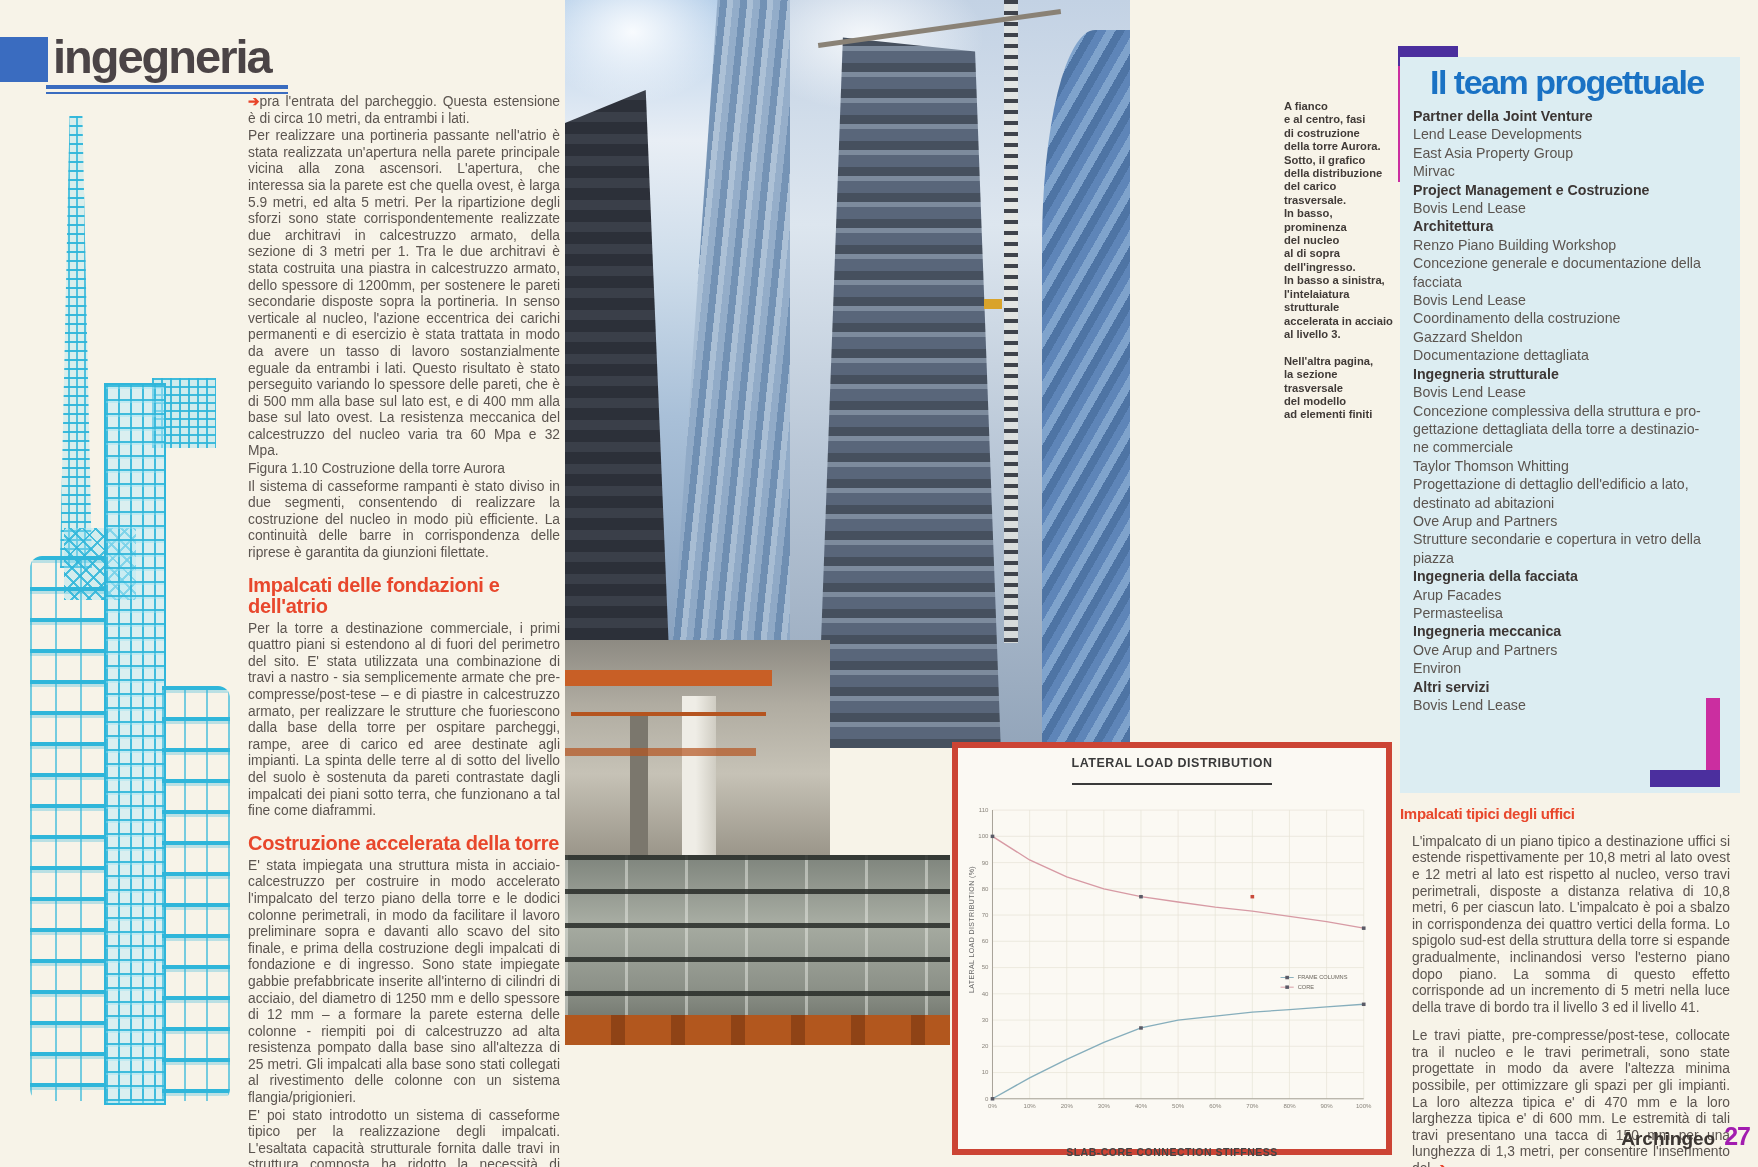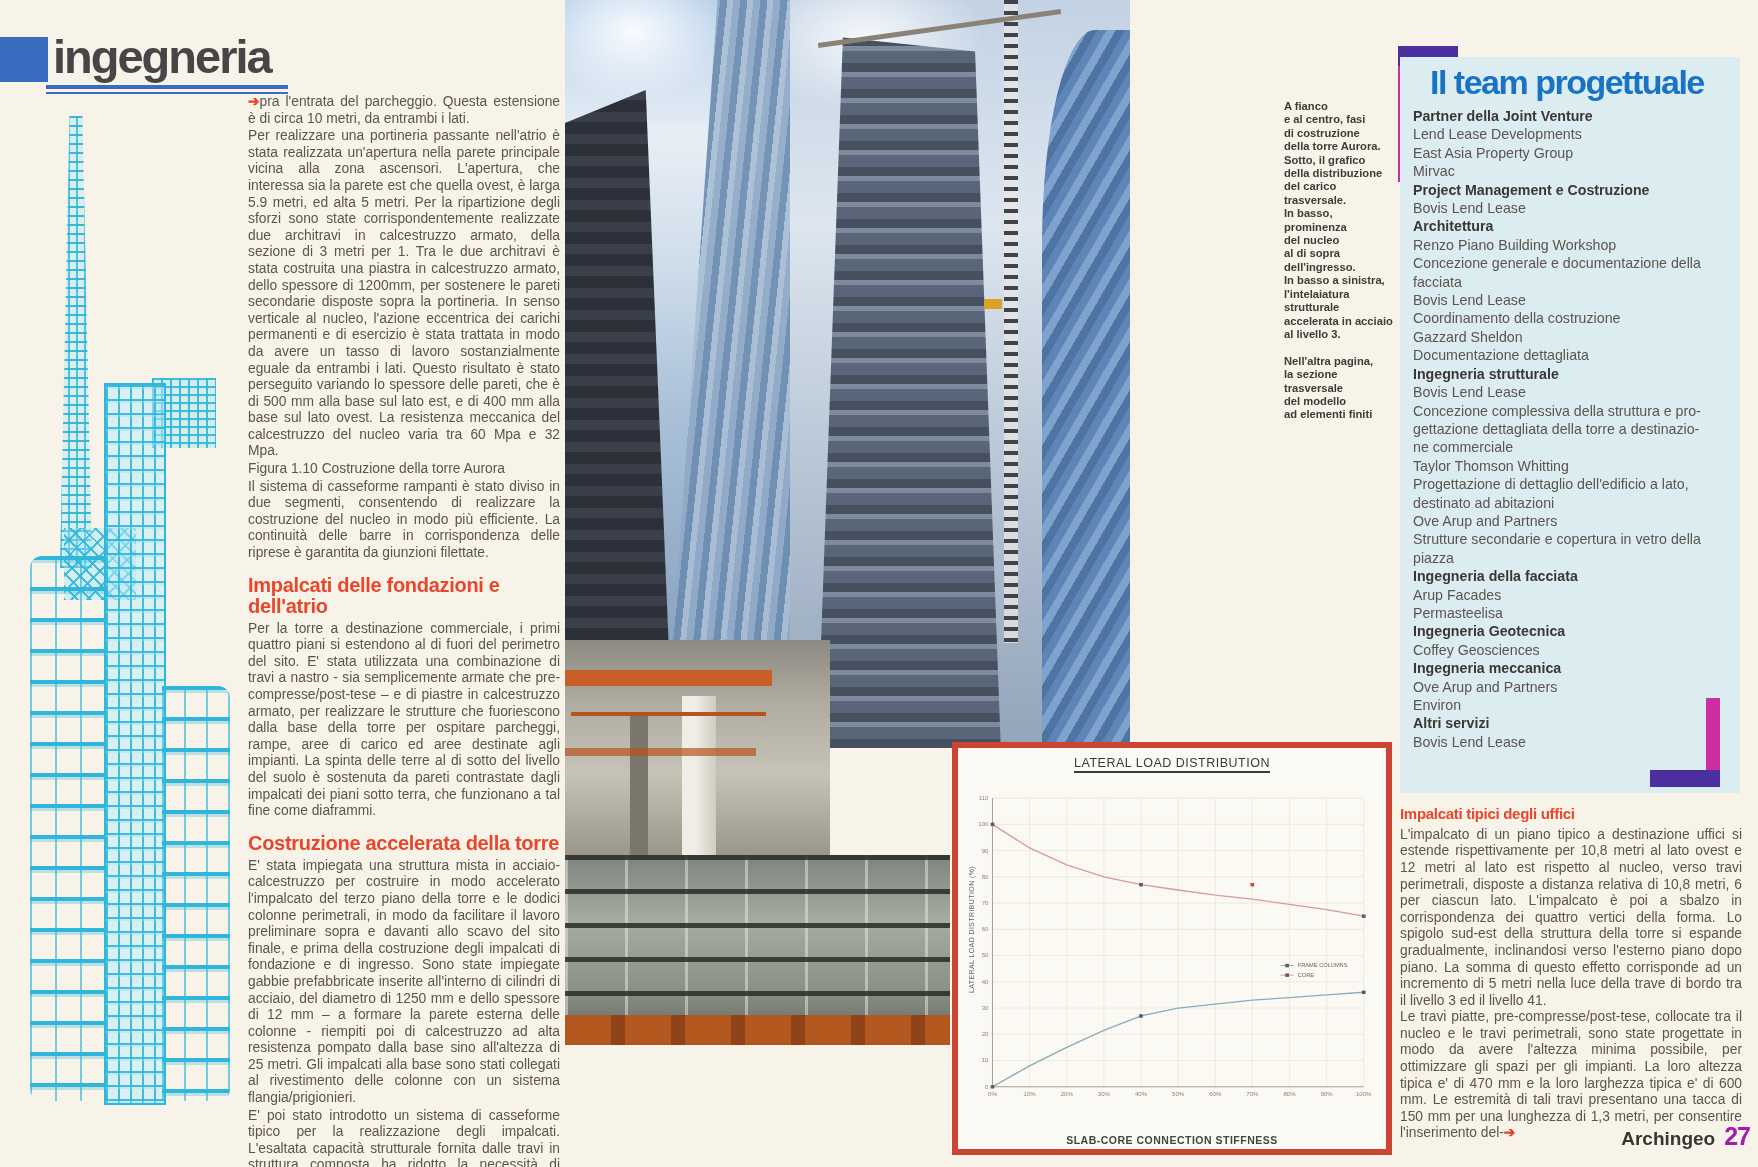--- a/index.html
+++ b/index.html
@@ -60,21 +60,21 @@
   .panel-names{color:#5b544f;white-space:pre-line;}
   .decor{position:absolute;}
   .decor-indigo-top{left:1398px;top:46px;width:60px;height:20px;background:#4b2f9e;}
   .decor-magenta-top{left:1398px;top:66px;width:13px;height:116px;background:#cb2ea0;}
   .decor-magenta-bottom{left:1706px;top:698px;width:14px;height:76px;background:#cb2ea0;}
   .decor-indigo-bottom{left:1650px;top:770px;width:70px;height:17px;background:#4b2f9e;}
 
   .col-right{position:absolute;left:1400px;top:806px;width:342px;font-size:13.8px;line-height:16.6px;
              text-align:justify;}
   .col-right .red-h{font-size:15px;margin:0 0 5px 0;}
-  .col-right p{margin:0;}
+  .col-right p{margin:12px;}
 
   .footer{position:absolute;right:8px;top:1122px;display:flex;align-items:baseline;gap:9px;}
   .footer-brand{font-size:19px;font-weight:bold;color:#3b3531;}
   .footer-page{font-size:25px;font-weight:bold;color:#a21caf;letter-spacing:-1px;}
 
   
   .photo{position:absolute;overflow:hidden;}
   #ph1{left:565px;top:0;width:225px;height:640px;background:
     radial-gradient(60% 16% at 30% 5%,#f8fbfe 0%,rgba(248,251,254,0) 70%),
     linear-gradient(180deg,#b7d0ea 0%,#e8eef5 22%,#cddcea 42%,#a9c0d8 65%,#8aa3c0 100%);}
@@ -107,22 +107,22 @@
     linear-gradient(180deg,#7e847c 0%,#a7aca2 35%,#8c9188 70%,#62665e 100%);}
   #ph4 .beams{position:absolute;inset:0;background:
     repeating-linear-gradient(180deg,rgba(40,44,40,.85) 0 5px,transparent 5px 34px),
     repeating-linear-gradient(90deg,rgba(230,232,226,.5) 0 3px,transparent 3px 60px);}
   #ph4 .orange-deck{position:absolute;left:0;bottom:0;width:100%;height:16%;
     background:repeating-linear-gradient(90deg,#b2571e 0 46px,#8f4316 46px 60px);}
 
   
   .chart-box{position:absolute;left:952px;top:742px;width:440px;height:413px;background:#fbf9f3;
              border:6px solid #cc4434;box-sizing:border-box;}
-  .chart-title{margin:8px auto 2px auto;width:max-content;font-size:12.5px;font-weight:normal;color:#3a3a3a;
-               letter-spacing:.5px;border-bottom:2px solid #3a3a3a;padding-bottom:1px;}
+  .chart-title{margin:8px auto 2px auto;width:max-content;font-size:12.5px;font-weight:bold;color:#3a3a3a;
+               letter-spacing:.5px;border-bottom:2px solid #3a3a3a;padding-bottom:13px;}
   .chart-svg{display:block;width:426px;height:332px;}
   .chart-xlabel{text-align:center;font-size:10.5px;font-weight:bold;color:#444;letter-spacing:.5px;margin-top:27px;}
   .chart-ylabel{position:absolute;left:-52px;top:178px;width:130px;transform:rotate(-90deg);
                 font-size:7px;color:#666;text-align:center;letter-spacing:.4px;}
 </style>
 </head>
 <body>
 
 <div id="page">
 
@@ -232,24 +232,20 @@
 Progettazione di dettaglio dell'edificio a lato,
 destinato ad abitazioni
 Ove Arup and Partners
 Strutture secondarie e copertura in vetro della
 piazza</div>
         </div>
       <div>
           <div class="panel-role">Ingegneria della facciata</div>
           <div class="panel-names">Arup Facades
 Permasteelisa</div>
-        </div>
-      <div>
-          <div class="panel-role">Ingegneria Geotecnica</div>
-          <div class="panel-names">Coffey Geosciences</div>
         </div>
       <div>
           <div class="panel-role">Ingegneria meccanica</div>
           <div class="panel-names">Ove Arup and Partners
 Environ</div>
         </div>
       <div>
           <div class="panel-role">Altri servizi</div>
           <div class="panel-names">Bovis Lend Lease</div>
         </div>

